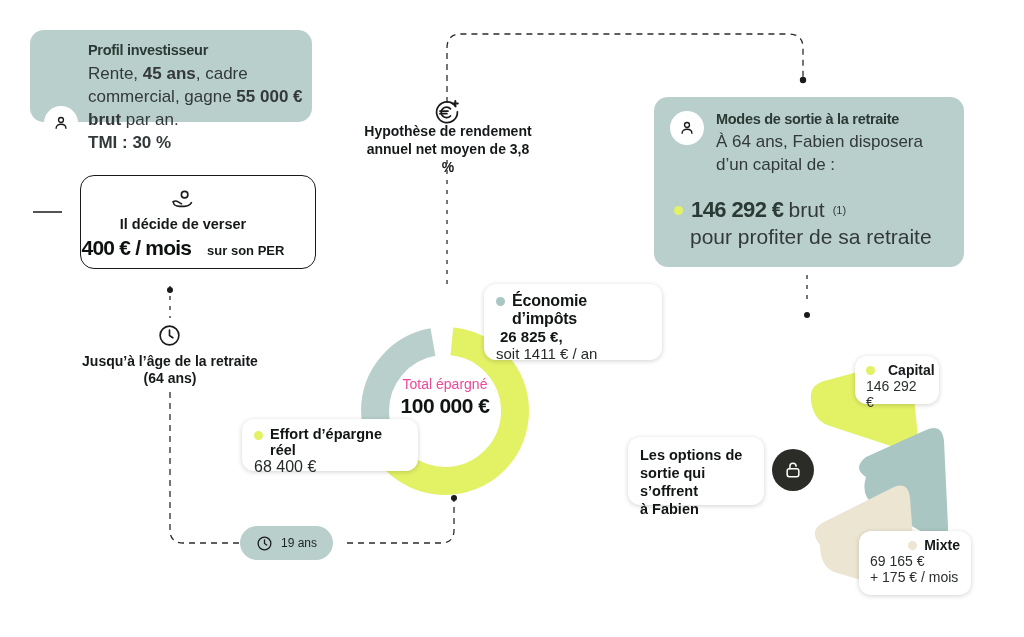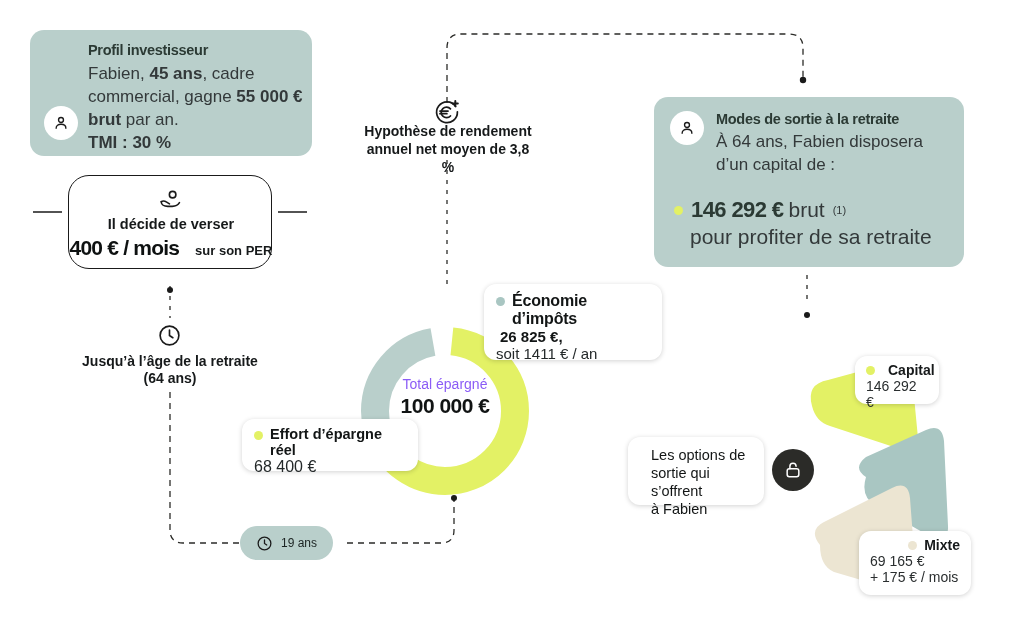--- a/index.html
+++ b/index.html
@@ -126,49 +126,49 @@
     <line x1="33" y1="212" x2="62" y2="212" stroke="#1a1a1a" stroke-width="1.5"></line>
     <line x1="278" y1="212" x2="307" y2="212" stroke="#1a1a1a" stroke-width="1.5"></line>
   </svg>
 
   <svg class="abs" style="left:352px;top:318px;width:186px;height:186px;" viewBox="0 0 186 186">
 
     <circle cx="93" cy="93" r="70" fill="none" stroke="#e3f165" stroke-width="28" stroke-dasharray="297 143" stroke-dashoffset="-7" transform="rotate(-90 93 93)"></circle>
     <circle cx="93" cy="93" r="70" fill="none" stroke="#b9cfcb" stroke-width="28" stroke-dasharray="116 324" stroke-dashoffset="-311" transform="rotate(-90 93 93)"></circle>
   </svg>
   <div class="abs" style="left:352px;top:376px;width:186px;text-align:center;">
-    <div style="font-size:14px;color:#8b5cf6;">Total épargné</div>
+    <div style="font-size:14px;color:#ec4899;">Total épargné</div>
     <div style="font-size:21px;font-weight:700;color:#101313;letter-spacing:-0.5px;margin-top:2px;">100 000 €</div>
   </div>
 
   <svg class="abs" style="left:790px;top:340px;width:240px;height:260px;" viewBox="0 0 240 260">
     <path d="M22,66 Q16,44 38,40 L104,22 Q120,19 122,36 L128,98 Q130,116 113,110 L40,86 Q26,82 22,66 Z" fill="#e3f165"></path>
     <path d="M76,137 Q62,128 76,117 L136,90 Q152,83 154,101 L158,186 Q159,204 143,198 L86,166 Q70,157 76,137 Z" fill="#a9c6c2"></path>
     <path d="M30,205 Q18,190 34,182 L102,148 Q118,140 120,158 L126,238 Q128,256 112,252 L44,232 Q30,226 30,205 Z" fill="#ece5d2"></path>
   </svg>
 
-  <div class="abs card-sage" style="left:30px;top:30px;width:282px;height:126px;">
+  <div class="abs card-sage" style="left:30px;top:30px;width:282px;height:92px;">
     <div class="abs avatar-circle" style="left:14px;top:76px;">
       <svg width="18" height="18" viewBox="0 0 24 24" fill="none" stroke="#1a1a1a" stroke-width="1.8" stroke-linecap="round">
         <circle cx="12" cy="8" r="3.3"></circle>
         <path d="M5.5 19c0-3.4 2.9-5.3 6.5-5.3s6.5 1.9 6.5 5.3"></path>
       </svg>
     </div>
     <div class="abs" style="left:58px;top:12px;width:218px;">
       <div class="hd">Profil investisseur</div>
       <div class="body-txt" style="margin-top:4px;">
-        <span>Fabien, </span><b>45 ans</b><span>, cadre</span><br>
+        <span>Rente, </span><b>45 ans</b><span>, cadre</span><br>
         <span>commercial, gagne </span><b>55 000 €</b><br>
         <b>brut</b><span> par an.</span><br>
         <b>TMI : 30 %</b>
       </div>
     </div>
   </div>
 
-  <div class="abs card-outline" style="left:68px;top:175px;width:204px;height:94px;border-radius:21px;">
+  <div class="abs card-outline" style="left:80px;top:175px;width:236px;height:94px;">
     <div class="abs" style="left:0;top:10px;width:204px;display:flex;justify-content:center;">
       <svg width="26" height="26" viewBox="0 0 24 24" fill="none" stroke="#1a1a1a" stroke-width="1.5" stroke-linecap="round" stroke-linejoin="round">
         <circle cx="13.5" cy="8" r="3"></circle>
         <path d="M3 14.5c1.8-1.3 3.4-.6 5 .4l2.6 1.6"></path>
         <path d="M3 14.5c0 2.6 2.6 4.3 6 4.3h4.2c2.9 0 5.4-1.4 6.6-3.4"></path>
       </svg>
     </div>
     <div class="abs" style="left:0;top:40px;width:204px;text-align:center;font-weight:700;font-size:14.5px;color:#16191a;">Il décide de verser</div>
     <div class="abs" style="left:0;top:60px;width:204px;text-align:center;">
       <span style="font-size:21px;font-weight:700;letter-spacing:-0.8px;color:#0e1111;">400 € / mois</span><span style="font-size:13px;font-weight:700;color:#16191a;margin-left:16px;">sur son PER</span>
@@ -244,21 +244,21 @@
 
   <div class="abs card-white" style="left:242px;top:419px;width:176px;height:52px;padding:7px 12px;">
     <div style="display:flex;align-items:flex-start;gap:7px;">
       <span class="dot-lime" style="margin-top:5px;flex:0 0 auto;"></span>
       <div style="font-size:14.5px;font-weight:700;color:#121515;">Effort d’épargne réel</div>
     </div>
     <div style="font-size:16px;color:#24292a;margin-left:0px;">68 400 €</div>
   </div>
 
   <div class="abs card-white" style="left:628px;top:437px;width:136px;height:68px;padding:9px 12px;">
-    <div style="font-size:14.5px;font-weight:400;line-height:18px;color:#121515;margin-left:11px;">
+    <div style="font-size:14.5px;font-weight:700;line-height:18px;color:#121515;">
       <div>Les options de</div>
       <div>sortie qui s’offrent</div>
       <div>à Fabien</div>
     </div>
   </div>
   <div class="abs lock-circle" style="left:772px;top:449px;">
     <svg width="20" height="20" viewBox="0 0 24 24" fill="none" stroke="#ffffff" stroke-width="1.8" stroke-linecap="round">
       <rect x="5" y="10.5" width="14" height="9.5" rx="2.6"></rect>
       <path d="M8.3 10.5V7.6a3.7 3.7 0 0 1 7.4 0"></path>
     </svg>

